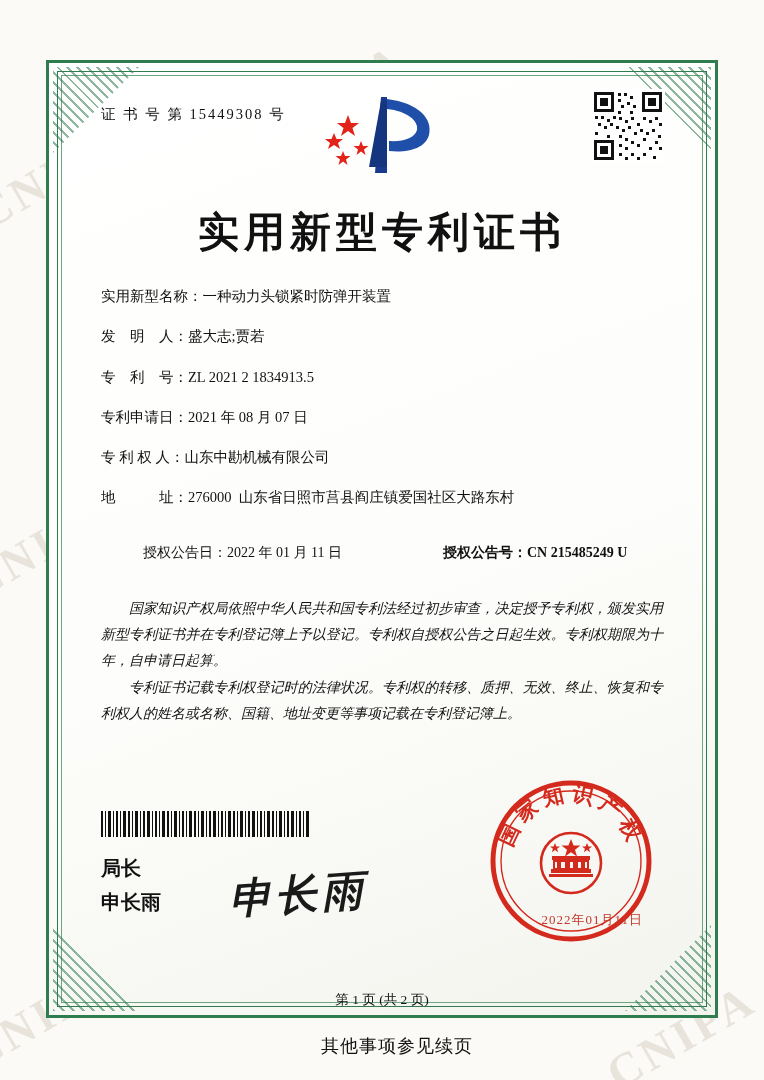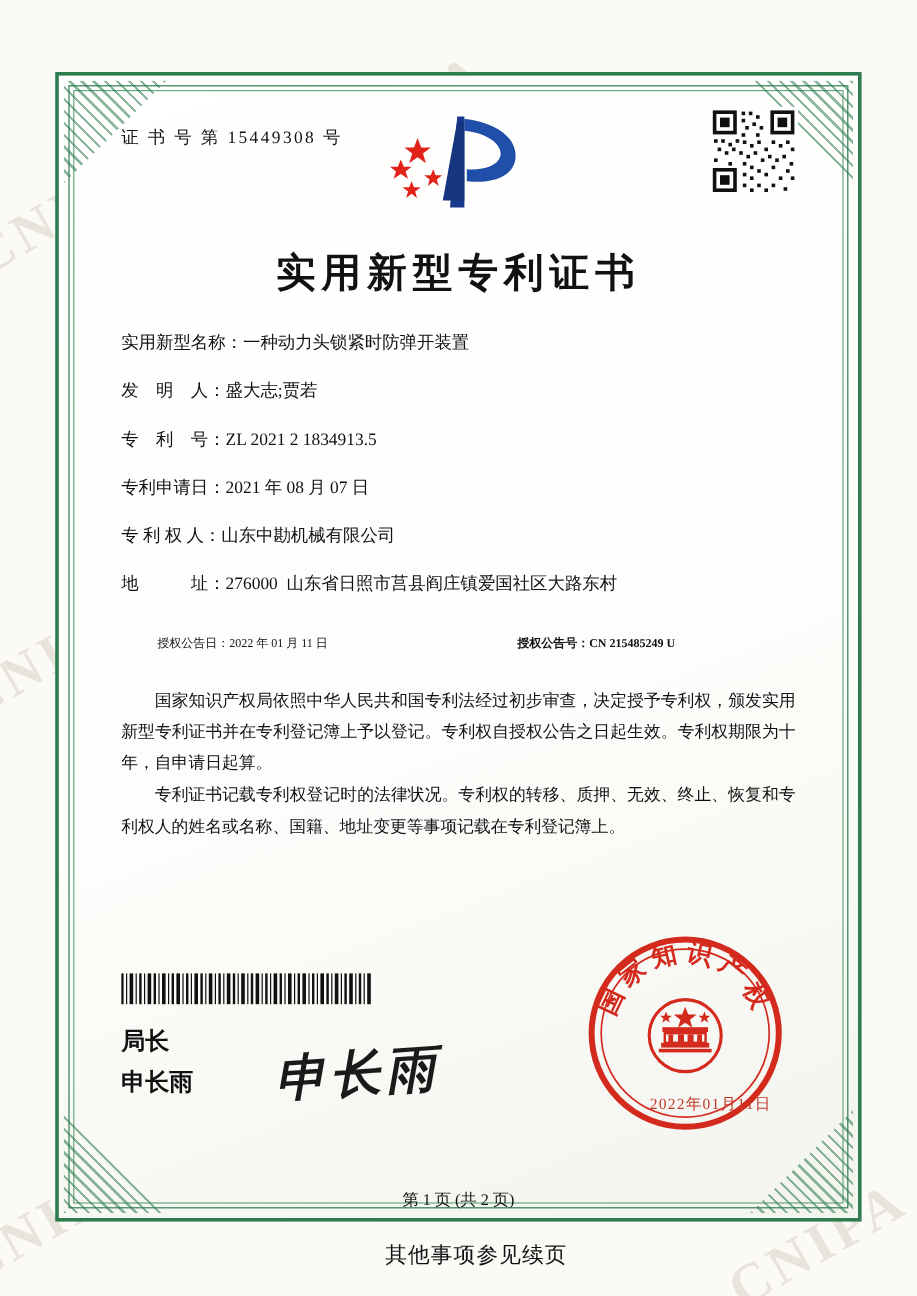--- a/index.html
+++ b/index.html
@@ -121,21 +121,21 @@
     right: 6px;
     top: 0;
     width: 74px;
     height: 74px;
     background-color: #fff;
   }
 
   
   .title {
     text-align: center;
-    font-size: 33px;
+    font-size: 41px;
     font-weight: bold;
     letter-spacing: 5px;
     color: #111;
     margin-top: 6px;
     margin-bottom: 26px;
     font-family: "Liberation Serif", "DejaVu Serif", serif;
   }
 
   
   .fields {
@@ -152,35 +152,36 @@
   .field .lbl {
     flex: 0 0 auto;
     white-space: pre;
   }
   .field .val {
     flex: 1 1 auto;
     white-space: pre;
   }
   .field-2col {
     display: flex;
-    font-size: 10px;
+    font-size: 14px;
     color: #111;
     margin-bottom: 18px;
   }
   .field-2col .c1 { flex: 0 0 300px; white-space: pre; }
   .field-2col .c2 { flex: 1 1 auto;  white-space: pre; font-weight: bold; }
 
   
   .para {
     font-size: 14px;
     line-height: 1.85;
     color: #111;
     margin: 4px 8px 0 8px;
     text-align: justify;
     text-indent: 2em;
+    font-style: italic;
   }
   .para + .para { margin-top: 2px; }
 
   
   .barcode {
     position: absolute;
     left: 52px;
     bottom: 178px;
     width: 210px;
     height: 26px;

